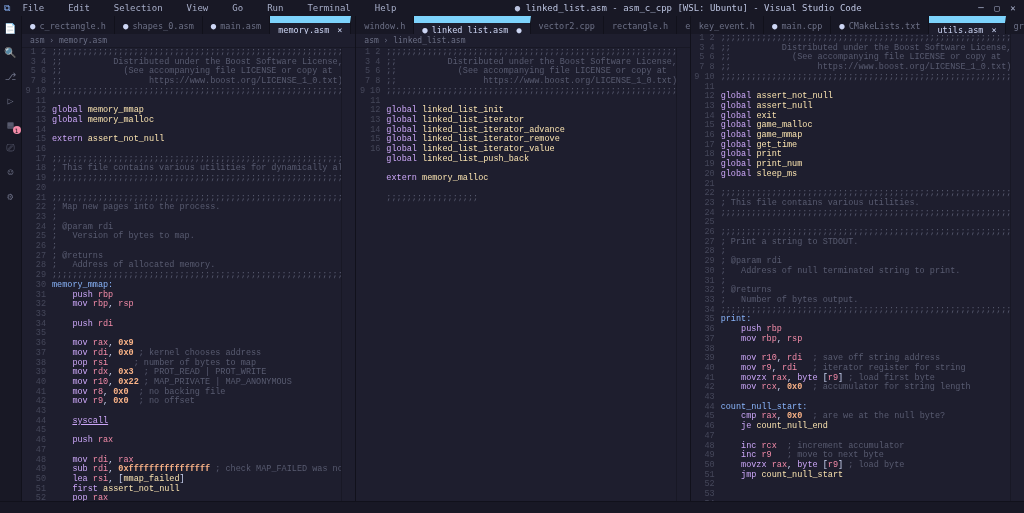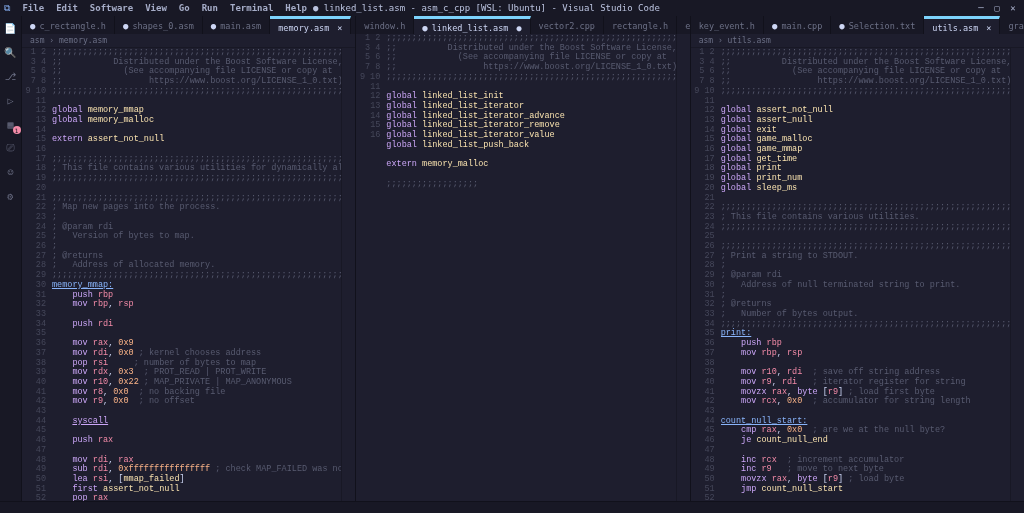--- a/index.html
+++ b/index.html
@@ -15,23 +15,23 @@
   
   .titlebar {
     height: 16px;
     background: #181825;
     display: flex;
     align-items: center;
     font-size: 9px;
     color: #a6adc8;
     padding: 0 4px;
   }
-  .menu { display: flex; gap: 0; font-weight: bold; }
+  .menu { display: flex; gap: 12px; }
   .menu-item { padding: 1px 6px; cursor: pointer; }
-  .title-center { flex: 1; color: #bac2de; }
+  .title-center { flex: 1; text-align: center; color: #bac2de; }
   .win-controls { display: flex; gap: 2px; }
   .win-btn { width: 14px; height: 12px; display:flex; align-items:center; justify-content:center; cursor:pointer;}
   
   .main { flex: 1; display: flex; min-height: 0; }
   .activity-bar {
     width: 22px;
     background: #181825;
     display: flex;
     flex-direction: column;
     align-items: center;
@@ -71,21 +71,21 @@
     font-size:8.5px;
   }
   .tab {
     padding: 2px 8px 0 8px;
     color:#6c7086;
     border-right:1px solid #11111b;
     display:flex; align-items:center; gap:4px;
     white-space:nowrap;
     cursor:pointer;
   }
-  .tab.active { background:#1e1e2e; color:#cdd6f4; border-top:3px solid #7dd3fc; }
+  .tab.active { background:#1e1e2e; color:#cdd6f4; border-top:7px solid #7dd3fc; }
   .tab .dot { color:#cdd6f4; font-size:9px; }
   .tab-actions { margin-left:auto; display:flex; align-items:center; gap:6px; padding:0 6px; color:#6c7086; }
   .breadcrumb {
     height: 14px;
     font-size: 8px;
     color:#6c7086;
     padding: 1px 8px;
     background:#1e1e2e;
     display:flex; align-items:center; gap:4px;
     border-bottom: 1px solid #181825;
@@ -104,23 +104,23 @@
     text-align: right;
     padding-right: 6px;
     color:#45475a;
     user-select:none;
     flex-shrink:0;
   }
   .lines { flex:1; white-space:pre; color:#cdd6f4; overflow:hidden; }
   
   .c-comment { color:#585b70; }
   .c-keyword { color:#cba6f7;text-align:center; }
-  .c-label   { color:#89b4fa;text-decoration:underline; }
+  .c-label   { color:#89b4fa; }
   .c-reg     { color:#f38ba8; }
-  .c-num     { color:#fab387; }
+  .c-num     { color:#fab387;font-weight:bold; }
   .c-ident   { color:#f9e2af; }
   .c-underline { text-decoration: underline; }
   
   .minimap {
     width:14px;
     background:linear-gradient(#1e1e2e, #1e1e2e);
     border-left:1px solid #181825;
   }
   
   .statusbar {
@@ -130,21 +130,21 @@
   }
 </style>
 </head>
 <body>
 
 <div class="titlebar">
   <span style="color:#89b4fa;margin-right:6px">⧉</span>
   <div class="menu" id="menu">
       <span class="menu-item">File</span>
       <span class="menu-item">Edit</span>
-      <span class="menu-item">Software</span>
+      <span class="menu-item">Selection</span>
       <span class="menu-item">View</span>
       <span class="menu-item">Go</span>
       <span class="menu-item">Run</span>
       <span class="menu-item">Terminal</span>
       <span class="menu-item">Help</span>
     </div>
   <div class="title-center">● linked_list.asm - asm_c_cpp [WSL: Ubuntu] - Visual Studio Code</div>
   <div class="win-controls">
     <span class="win-btn">─</span>
     <span class="win-btn">▢</span>
@@ -316,20 +316,21 @@
           <div class="tab">
             <span>vector2.cpp</span>
           </div>
           <div class="tab">
             <span>rectangle.h</span>
           </div>
           <div class="tab">
             <span>entity.cpp</span>
           </div>
         </div>
+        <div class="breadcrumb">asm › linked_list.asm</div>
         <div class="code">
           <div class="gutter">1
 2
 3
 4
 5
 6
 7
 8
 9
@@ -365,31 +366,30 @@
         <div class="tabs">
           <div class="tab">
             <span>key_event.h</span>
           </div>
           <div class="tab">
             <span class="dot">●</span>
             <span>main.cpp</span>
           </div>
           <div class="tab">
             <span class="dot">●</span>
-            <span>Selection.txt</span>
+            <span>CMakeLists.txt</span>
           </div>
           <div class="tab active">
             <span>utils.asm</span>
             <span style="margin-left: 4px;">×</span>
           </div>
           <div class="tab">
             <span>graphics.cpp</span>
           </div>
         </div>
-        <div class="breadcrumb">asm › utils.asm</div>
         <div class="code">
           <div class="gutter">1
 2
 3
 4
 5
 6
 7
 8
 9

